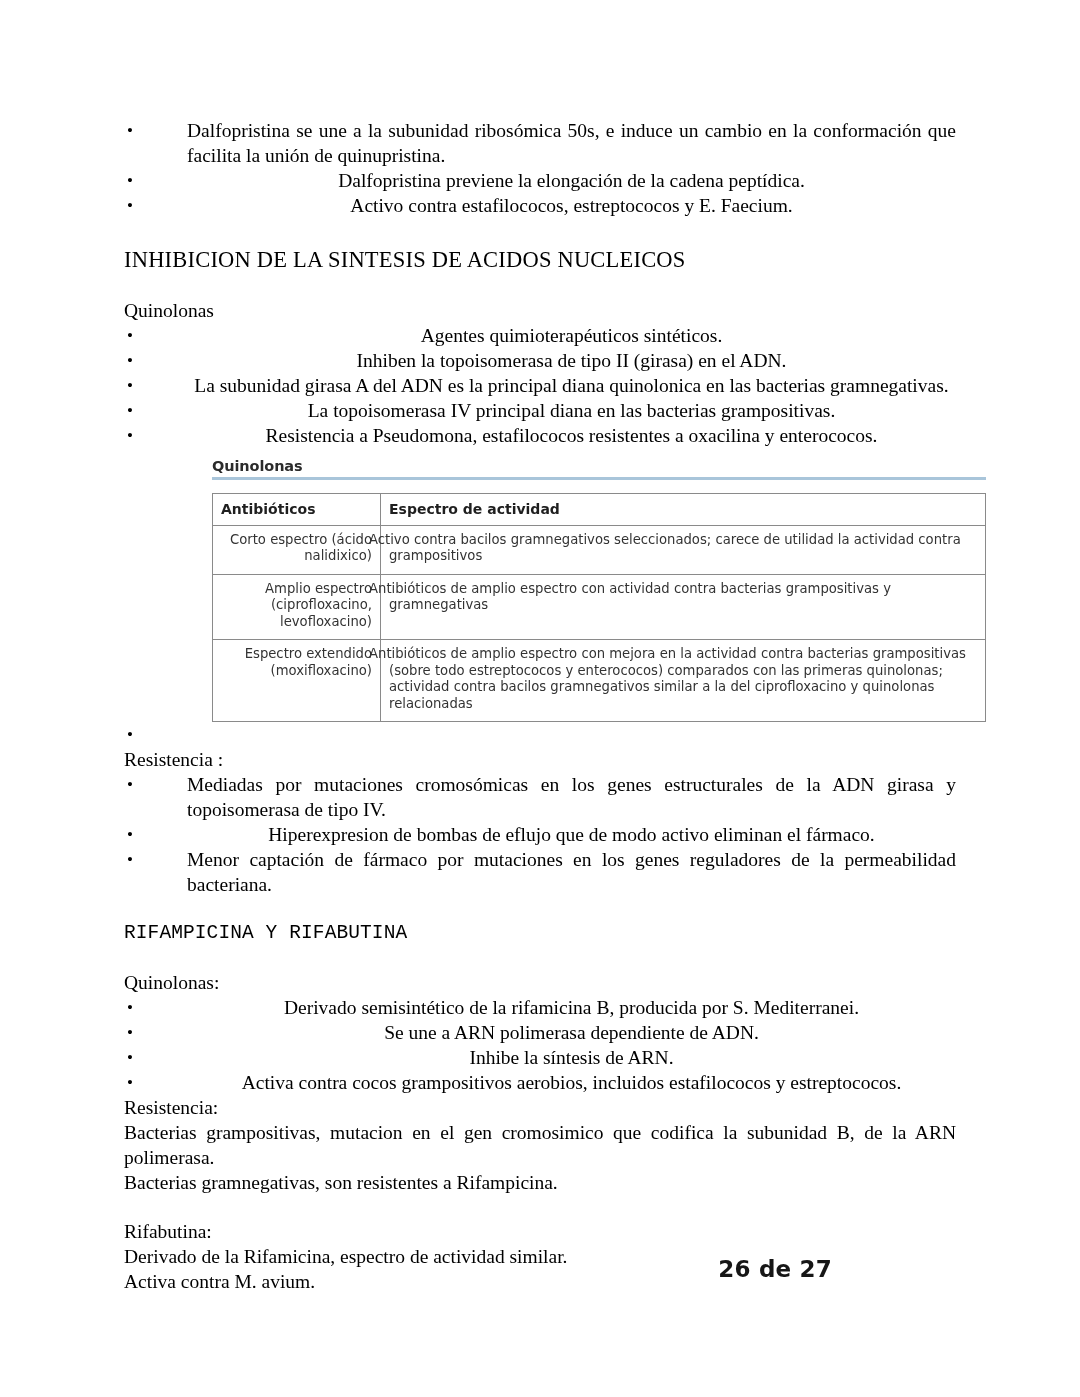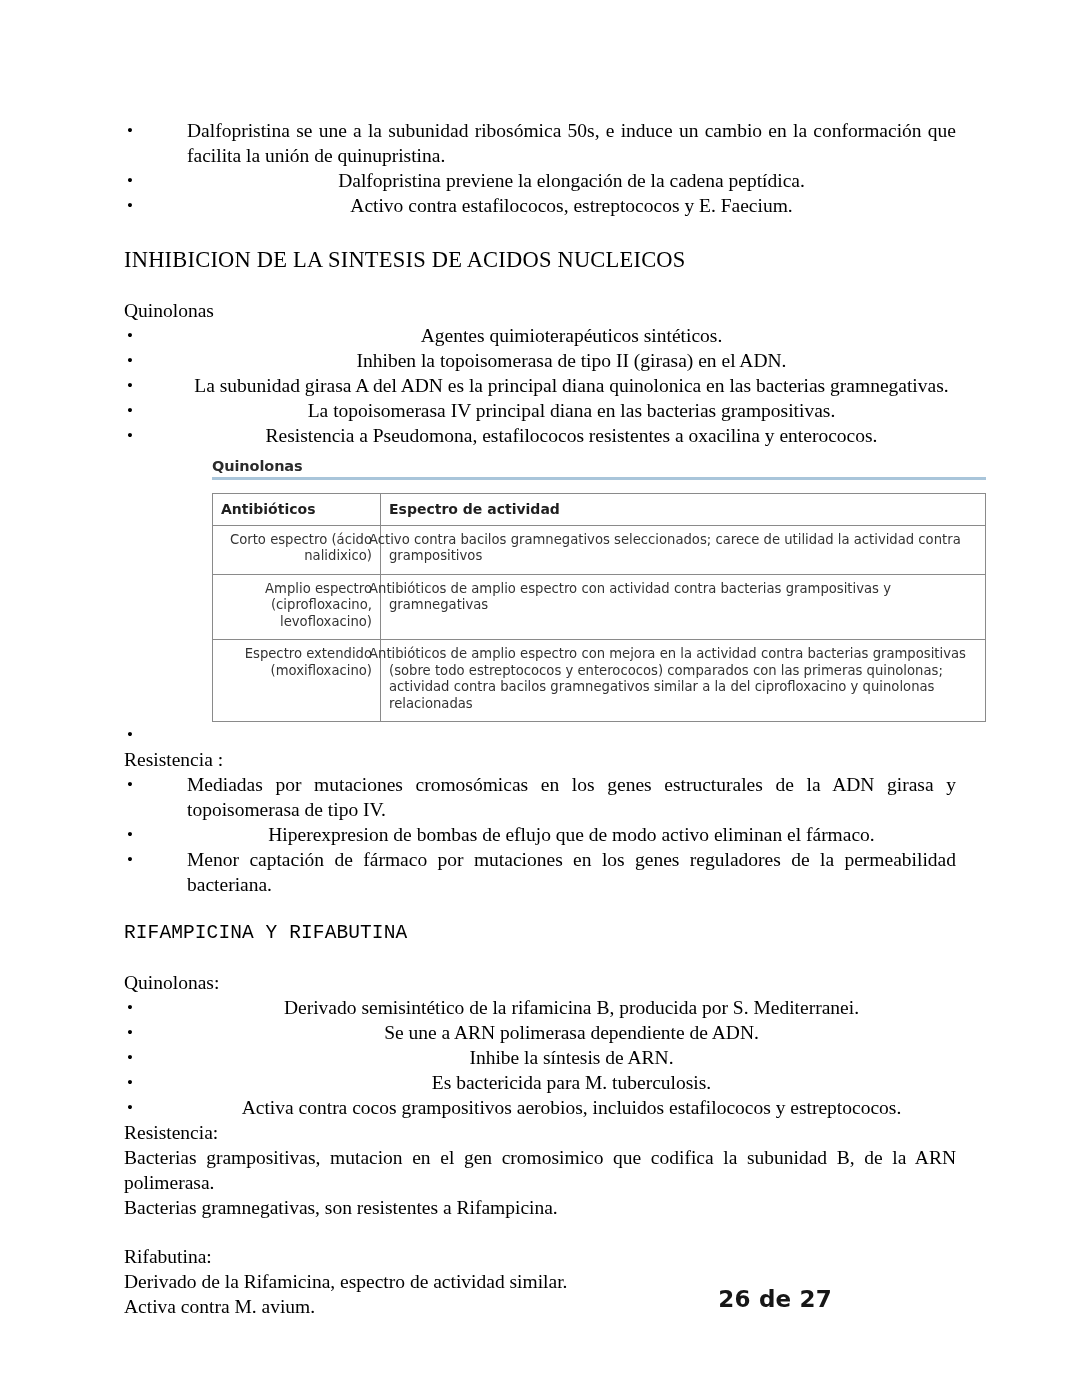--- a/index.html
+++ b/index.html
@@ -129,21 +129,21 @@
   .hang {
     padding-left: 20px;
     text-indent: -20px;
     text-align: right;
   }
 
   
   .footer {
     position: absolute;
     right: 124px;
-    top: 1286px;
+    top: 1256px;
     font-family: "DejaVu Sans", "Liberation Sans", sans-serif;
     font-size: 23px;
     font-weight: 600;
     color: #161616;
     letter-spacing: 0.2px;
   }
 </style>
 </head>
 <body>
 
@@ -226,21 +226,20 @@
 
     <p class="caps">RIFAMPICINA Y RIFABUTINA</p>
 
     <div class="sp-24"></div>
 
     <p class="plain">Quinolonas:</p>
     <ul class="blist">
       <li class="nojust">Derivado semisintético de la rifamicina B, producida por S. Mediterranei.</li>
       <li class="nojust">Se une a  ARN polimerasa dependiente de ADN.</li>
       <li class="nojust">Inhibe la síntesis de ARN.</li>
-      <li class="nojust">Es bactericida para M. tuberculosis.</li>
       <li class="nojust">Activa contra cocos grampositivos aerobios, incluidos estafilococos y estreptococos.</li>
     </ul>
 
     <p class="plain">Resistencia:</p>
     <p class="plain just">Bacterias grampositivas, mutacion en el gen cromosimico que codifica la subunidad B, de la ARN polimerasa.</p>
     <p class="plain">Bacterias gramnegativas, son resistentes a Rifampicina.</p>
 
     <div class="sp-24"></div>
 
     <p class="plain">Rifabutina:</p>

